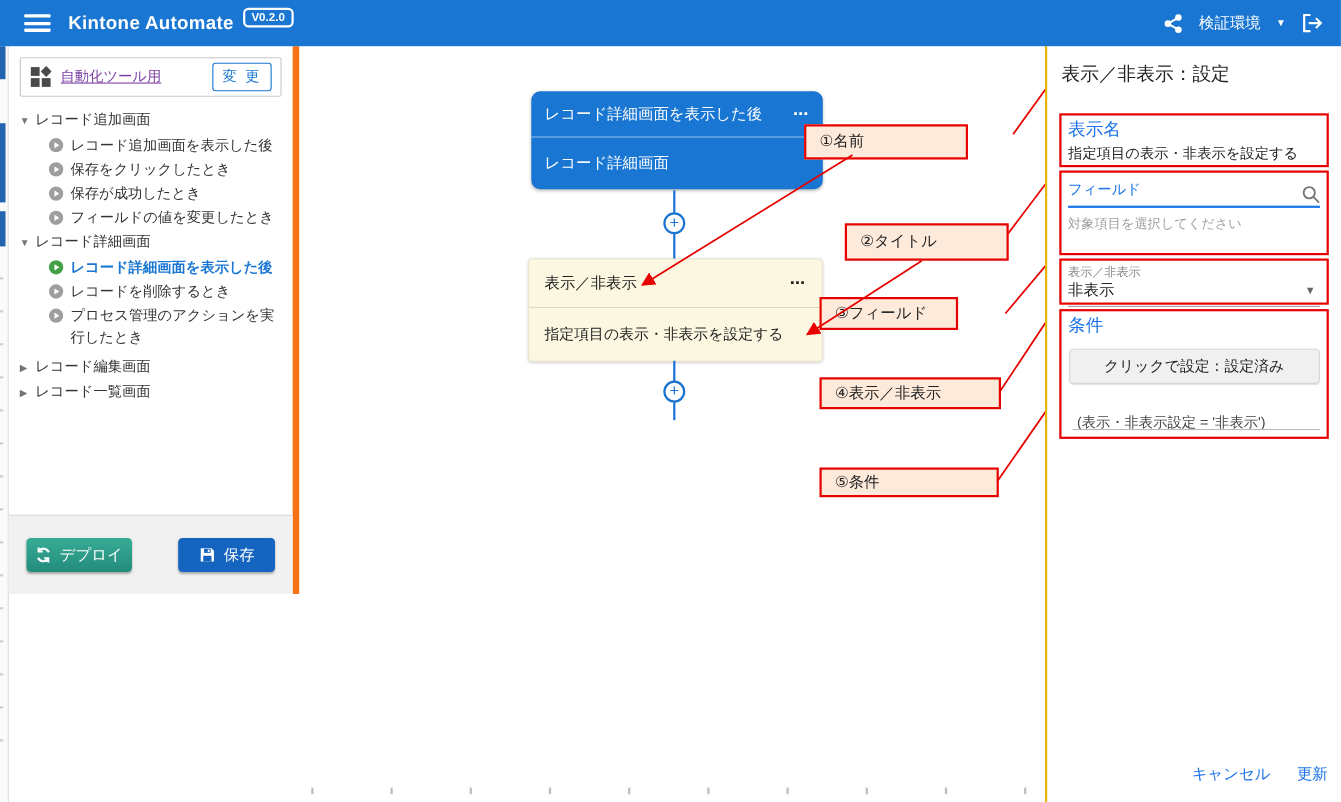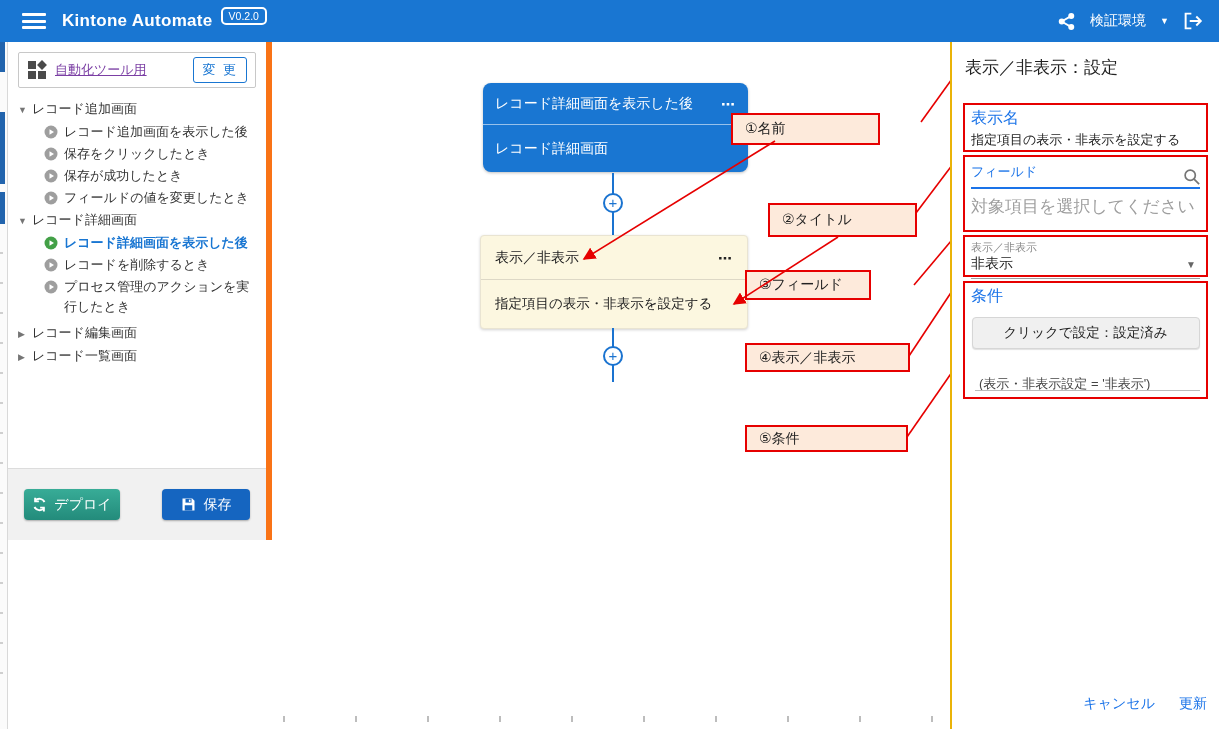--- a/index.html
+++ b/index.html
@@ -6,21 +6,21 @@
   html,body { width:1219px; height:729px; overflow:hidden; background:#fff;
               font-family:"Liberation Sans","DejaVu Sans",sans-serif; color:#222; }
 
   
   .appbar { position:absolute; left:0; top:0; width:1219px; height:42px;
             background:#1976d2; display:flex; align-items:center; color:#fff; z-index:30; }
   .hamburger { width:24px; height:16px; margin-left:22px; display:flex; flex-direction:column;
                justify-content:space-between; cursor:pointer; }
   .hamburger span { display:block; height:3px; background:#fff; border-radius:1px; }
   .app-title { font-size:17px; font-weight:bold; margin-left:16px; letter-spacing:.3px; }
-  .ver-badge { margin-left:8px; margin-top:-10px; font-size:10.5px; font-weight:normal;
+  .ver-badge { margin-left:8px; margin-top:-10px; font-size:10.5px; font-weight:bold;
                border:2px solid #fff; border-radius:5px; padding:1px 6px; }
   .appbar-right { margin-left:auto; display:flex; align-items:center; gap:14px; margin-right:16px; }
   .env-label { font-size:14px; }
   .caret-down { font-size:9px; color:#fff; }
   .icon-btn { display:flex; align-items:center; justify-content:center; cursor:pointer; }
 
   
   .edge-strip { position:absolute; left:0; top:42px; width:8px; height:687px; background:#fbfbfb;
                 border-right:1px solid #d9d9d9; z-index:5; }
   .edge-strip .seg { position:absolute; left:0; width:5px; background:#2264ad; }
@@ -88,21 +88,21 @@
   .sec-displayname { top:61px;  height:49px; padding:3px 6px; }
   .sec-field       { top:113px; height:77px; padding:6px 6px 12px 6px; }
   .sec-visibility  { top:193px; height:42px; padding:3px 6px 0 6px; }
   .sec-condition   { top:239px; height:118px; padding:3px 6px; }
   .lbl-blue { color:#1a73e8; font-size:16px; }
   .lbl-blue-md { color:#1a73e8; font-size:13px; }
   .lbl-gray { color:#8a8a8a; font-size:11px; }
   .val-text { color:#222; font-size:13px; margin-top:2px; }
   .field-underline { border-bottom:2px solid #1a73e8; height:26px; display:flex; align-items:flex-end;
                      justify-content:flex-end; padding-bottom:2px; }
-  .placeholder-text { color:#9e9e9e; font-size:17px; margin-top:6px; }
+  .placeholder-text { color:#9e9e9e; font-size:12px; margin-top:6px; }
   .select-inner { border-bottom:1px solid #9e9e9e; padding-bottom:5px; display:flex; align-items:center; }
   .select-value { font-size:14px; color:#222; }
   .select-caret { margin-left:auto; color:#666; font-size:10px; padding-right:4px; cursor:pointer; }
   .cond-btn { display:block; margin:10px auto 0 auto; width:228px; height:32px; background:#f0f0f0;
               border:1px solid #d6d6d6; border-radius:4px; font-size:13.5px; color:#222;
               box-shadow:0 1px 1px rgba(0,0,0,.12); cursor:pointer;
               font-family:"Liberation Sans","DejaVu Sans",sans-serif; }
   .cond-expr { font-size:13px; color:#444; margin-top:26px; padding-left:8px; }
   .cond-divider { position:absolute; left:10px; right:6px; bottom:6px; border-top:1px solid #bbb; }
   .panel-footer { position:absolute; right:12px; bottom:16px; display:flex; gap:24px; }

